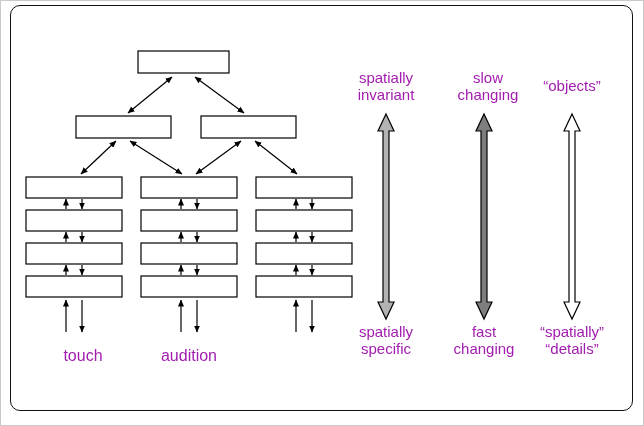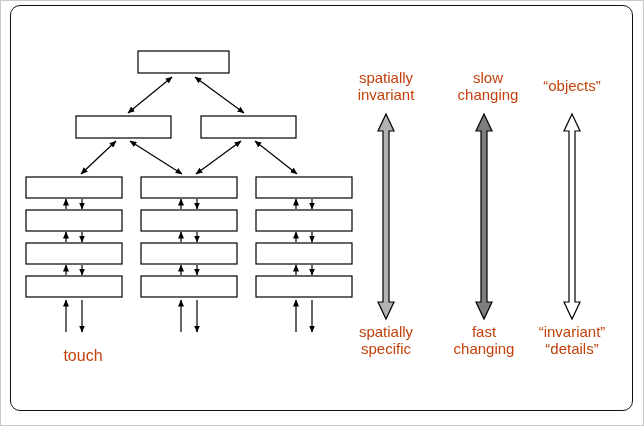--- a/index.html
+++ b/index.html
@@ -27,21 +27,21 @@
 
   svg.diagram {
     position: absolute;
     left: 0;
     top: 0;
   }
 
   .lbl {
     position: absolute;
     text-align: center;
-    color: #c2410c;
+    color: #a21caf;
     font-size: 15px;
     line-height: 17px;
     white-space: pre-line;
   }
   .col-lbl {
     font-size: 16px;
     line-height: 18px;
   }
 </style>
 </head>
@@ -112,26 +112,27 @@
       <line x1="295" y1="331" x2="295" y2="299" stroke="#000" stroke-width="1.2" marker-end="url(#ah)"></line>
       <line x1="311" y1="299" x2="311" y2="331" stroke="#000" stroke-width="1.2" marker-end="url(#ah)"></line>
     </g>
 
     <polygon points="385,113 393,130 388,130 388,301 393,301 385,318 377,301 382,301 382,130 377,130" stroke="#000" stroke-width="1.2" fill="#b3b3b3"></polygon>
     <polygon points="483,113 491,130 486,130 486,301 491,301 483,318 475,301 480,301 480,130 475,130" stroke="#000" stroke-width="1.2" fill="#7e7e7e"></polygon>
     <polygon points="571,113 579,130 574,130 574,301 579,301 571,318 563,301 568,301 568,130 563,130" stroke="#000" stroke-width="1.2" fill="#ffffff"></polygon>
   </svg>
 
   <div class="lbl col-lbl" style="left:22px; top:346px; width:120px;">touch</div>
+  <div class="lbl col-lbl" style="left:128px; top:346px; width:120px;">audition</div>
 
   <div class="lbl" style="left:333px; top:68px; width:104px;">spatially
 invariant</div>
   <div class="lbl" style="left:435px; top:68px; width:104px;">slow
 changing</div>
   <div class="lbl" style="left:519px; top:68px; width:104px;margin-top:8px;">“objects”</div>
 
   <div class="lbl" style="left:333px; top:322px; width:104px;">spatially
 specific</div>
   <div class="lbl" style="left:431px; top:322px; width:104px;">fast
 changing</div>
-  <div class="lbl" style="left:519px; top:322px; width:104px;">“invariant”
+  <div class="lbl" style="left:519px; top:322px; width:104px;">“spatially”
 “details”</div>
 </div>
 
 </body></html>

